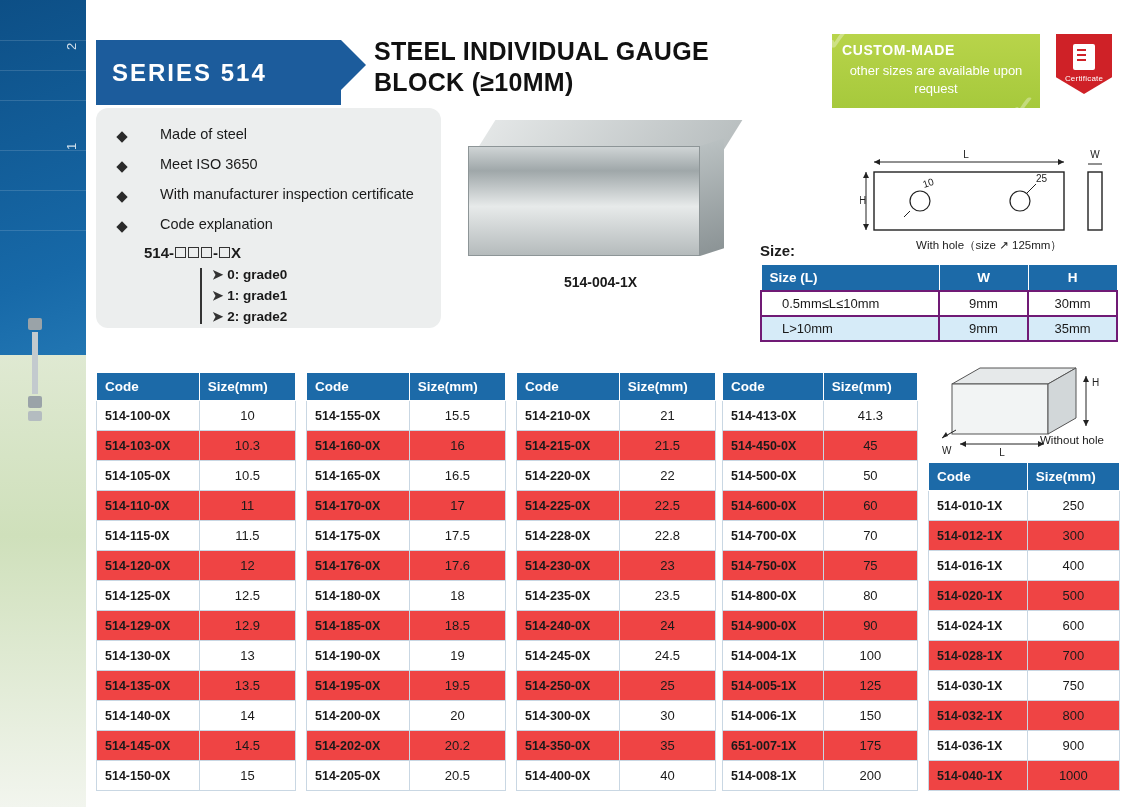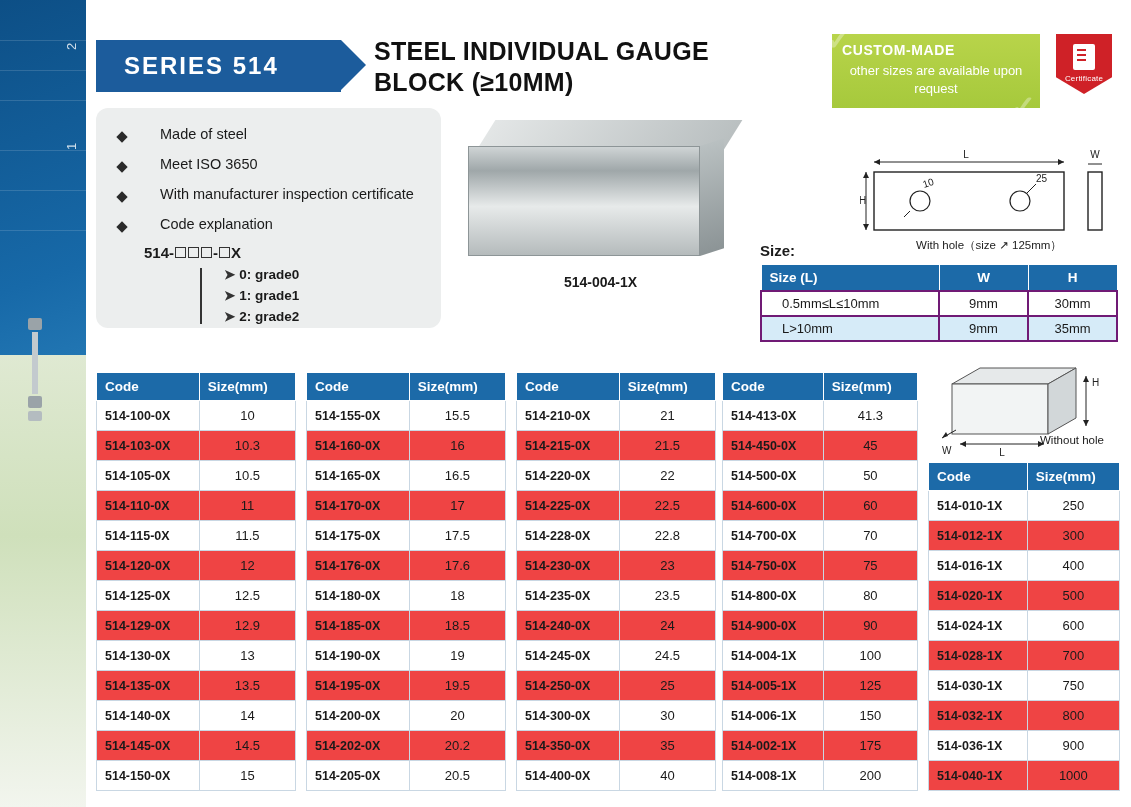--- a/index.html
+++ b/index.html
@@ -35,24 +35,24 @@
   .pin-icon {
     position:absolute; left:28px; top:318px; width:14px; height:110px;
   }
   .pin-icon .cap { width:14px; height:12px; background:#9aa3a8; border-radius:2px; }
   .pin-icon .rod { width:6px; height:62px; background:#c3cace; margin:2px auto; }
   .pin-icon .base { width:14px; height:12px; background:#9aa3a8; border-radius:2px; }
   .pin-icon .base2 { width:14px; height:10px; background:#b4bcc0; border-radius:2px; margin-top:3px;}
 
   
   .series-tag {
-    position:absolute; left:96px; top:40px; width:245px; height:52px;
+    position:absolute; left:96px; top:40px; width:245px; height:65px;
     background:#1c5c9c;
     color:#fff; font-size:24px; font-weight:bold; letter-spacing:2px;
-    display:flex; align-items:center; padding-left:28px;
+    display:flex; align-items:center; padding-left:16px;
   }
   .series-tag::after {
     content:""; position:absolute; right:-25px; top:0;
     border-top:25px solid transparent; border-bottom:25px solid transparent;
     border-left:25px solid #1c5c9c;
   }
   .title {
     position:absolute; left:374px; top:36px; width:420px;
     font-size:25px; font-weight:bold; line-height:1.25; color:#111;
     letter-spacing:.3px;
@@ -95,21 +95,21 @@
   }
   .feature-row { display:flex; align-items:center; margin-bottom:14px;gap:24px; }
   .diamond {
     width:8px; height:8px; background:#2a2a2a; transform:rotate(45deg);
     margin:5px 10px 0 2px; flex:none;
   }
   .feature-txt { font-size:14.5px; color:#1a1a1a; }
   .code-exp { margin-left:28px; margin-top:2px; font-size:15px; font-weight:bold; }
   .code-exp .box { display:inline-block; width:11px; height:11px; border:1.3px solid #333; margin:0 1px; }
   .grade-lines { margin-left:96px; margin-top:2px; position:relative; }
-  .grade-lines div { font-size:13.5px; font-weight:bold; margin:5px 12px; }
+  .grade-lines div { font-size:13.5px; font-weight:bold; margin:5px 0; }
   .arrow { color:#333; margin-right:4px; }
   .vbar {
     position:absolute; left:-12px; top:2px; width:2px; height:56px; background:#333;
   }
 
   
   .photo {
     position:absolute; left:468px; top:120px; width:265px; height:155px;
   }
   .blk-top {
@@ -555,21 +555,21 @@
       </tr>
       <tr class="alt">
         <td class="code">514-005-1X</td>
         <td class="num">125</td>
       </tr>
       <tr>
         <td class="code">514-006-1X</td>
         <td class="num">150</td>
       </tr>
       <tr class="alt">
-        <td class="code">514-002-1X</td>
+        <td class="code">651-007-1X</td>
         <td class="num">175</td>
       </tr>
       <tr>
         <td class="code">514-008-1X</td>
         <td class="num">200</td>
       </tr>
     </tbody>
 </table>
 
 <table class="ctable t5">

